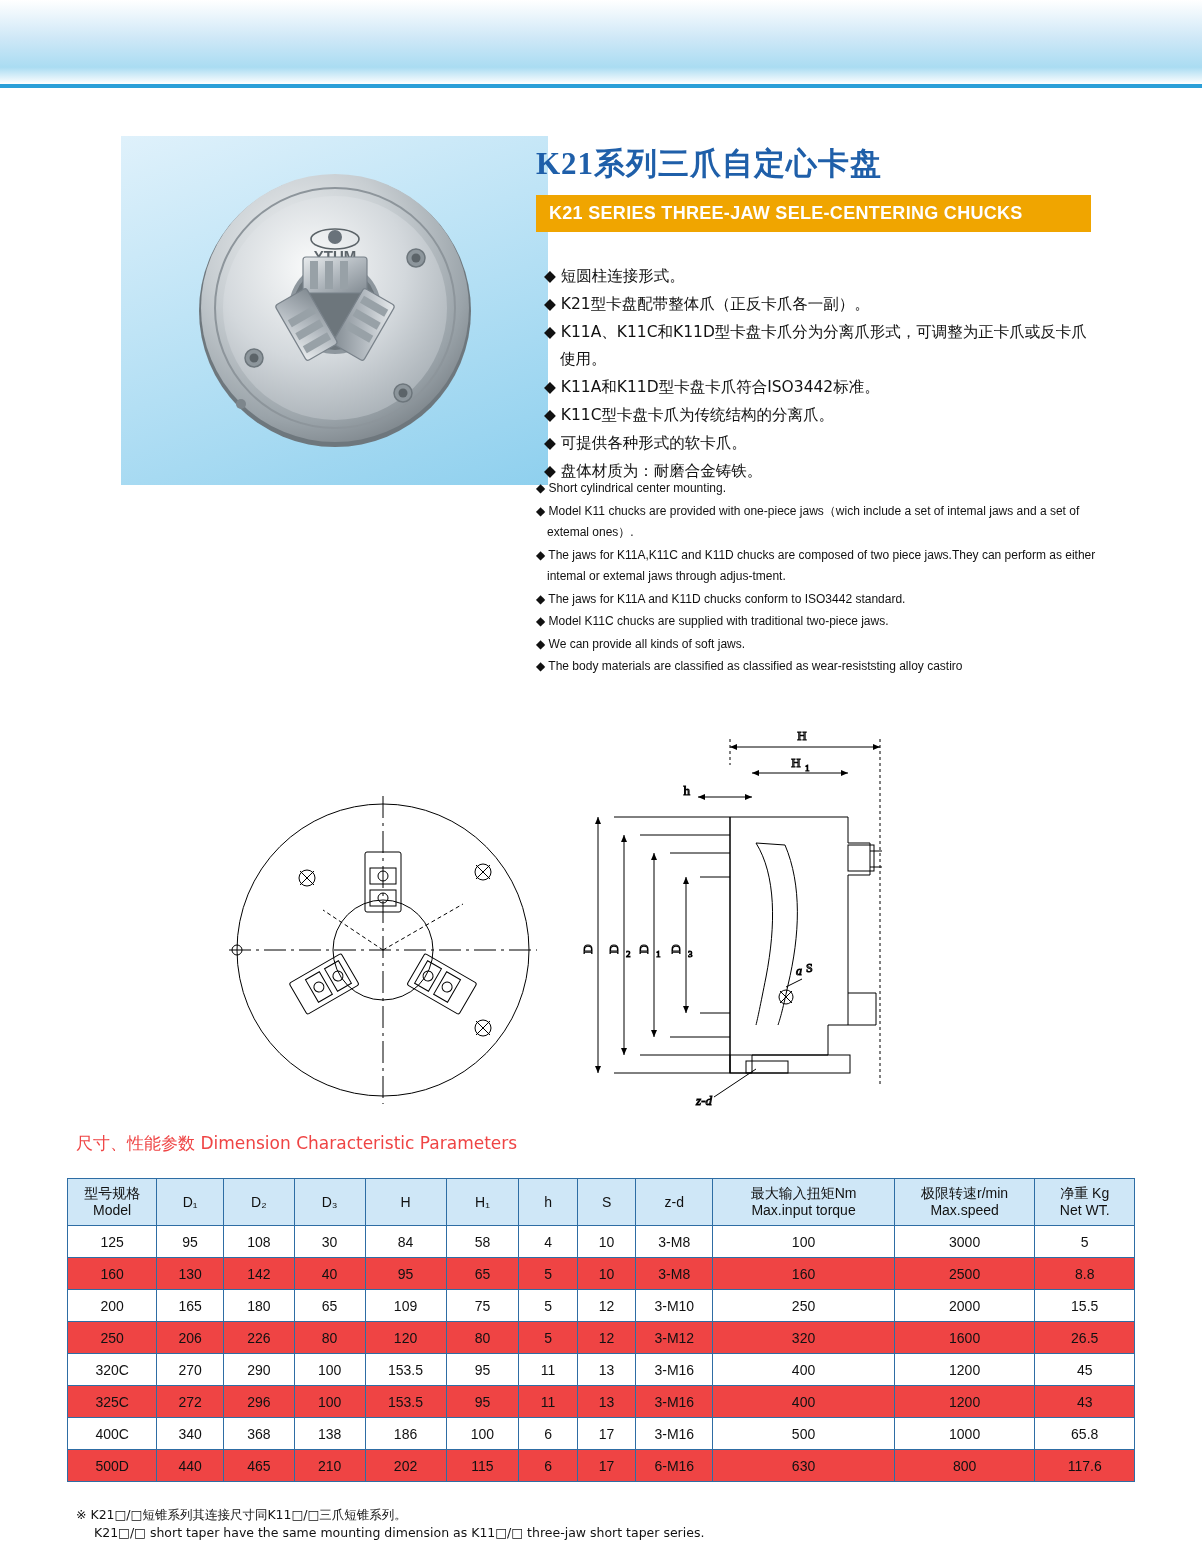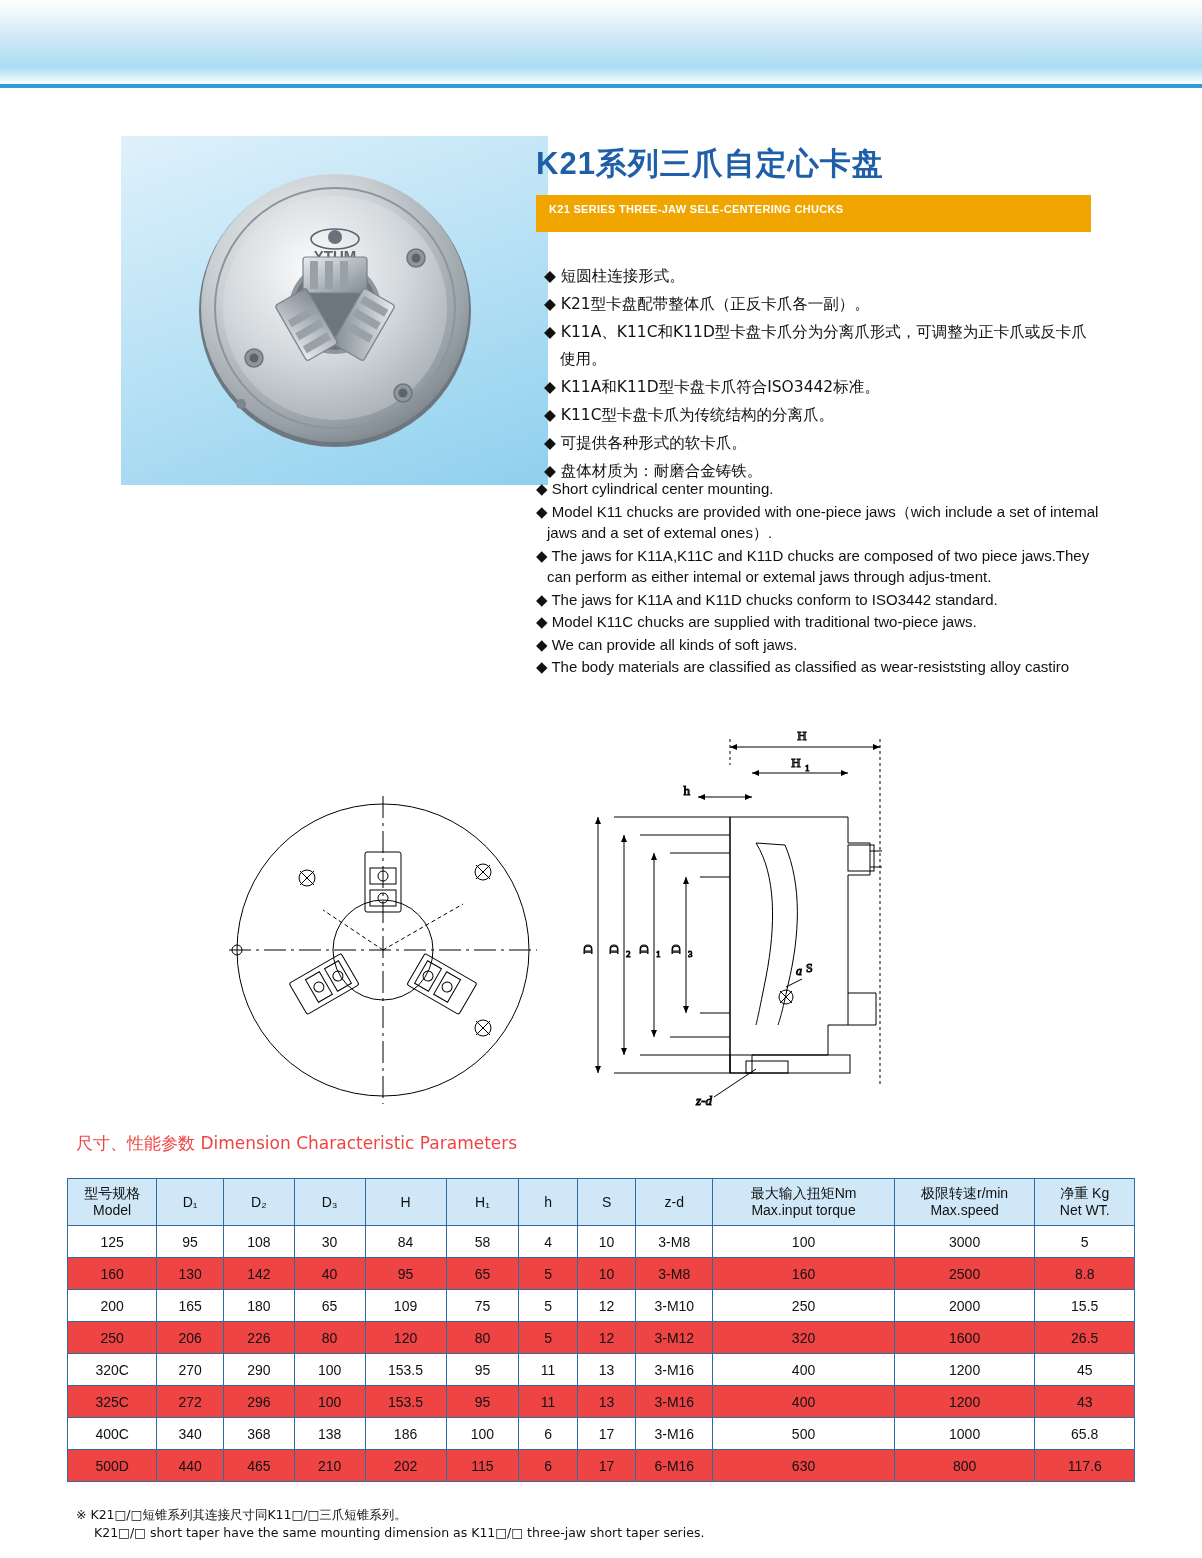--- a/index.html
+++ b/index.html
@@ -27,40 +27,40 @@
     margin-left:46px;
   }
   .chuck-photo{
     position:absolute;left:50%;top:50%;transform:translate(-50%,-50%);
     width:300px;height:300px;
   }
   
   .title-cn{
     position:absolute;left:536px;top:143px;
     font-size:31px;font-weight:bold;color:#1f5fa9;letter-spacing:1px;
-    font-family:Liberation Sans, sans-serif;
+    font-family:Liberation Serif, serif;
   }
   .title-en-bar{
     position:absolute;left:536px;top:195px;width:555px;height:37px;
     background:#f0a500;
   }
   .title-en{
     position:absolute;left:549px;top:203px;
-    font-size:11px;color:#ffffff;font-weight:600;letter-spacing:.3px;
+    font-size:18px;color:#ffffff;font-weight:600;letter-spacing:.3px;
   }
   .cn-list{
     position:absolute;left:536px;top:255px;width:560px;
     font-size:15.5px;line-height:27px;color:#111;
     font-family:"DejaVu Sans", sans-serif;
   }
   .cn-list li{list-style:none;margin:0 0 1px 0;text-indent:-16px;padding-left:16px;}
   .cn-list ul{margin:8px;padding:0;}
   .en-list{
     position:absolute;left:536px;top:478px;width:565px;
-    font-size:15px;line-height:21.5px;color:#111;
+    font-size:12px;line-height:21.5px;color:#111;
   }
   .en-list ul{margin:0;padding:0;}
   .en-list li{list-style:none;margin:0 0 1px 0;text-indent:-11px;padding-left:11px;}
   
   .draw-left{position:absolute;left:215px;top:790px;width:340px;height:320px;}
   .draw-right{position:absolute;left:580px;top:725px;width:330px;height:390px;}
   
   .tbl-caption{
     position:absolute;left:76px;top:1132px;font-size:17px;color:#ef4444;
     font-family:"DejaVu Sans", sans-serif;

